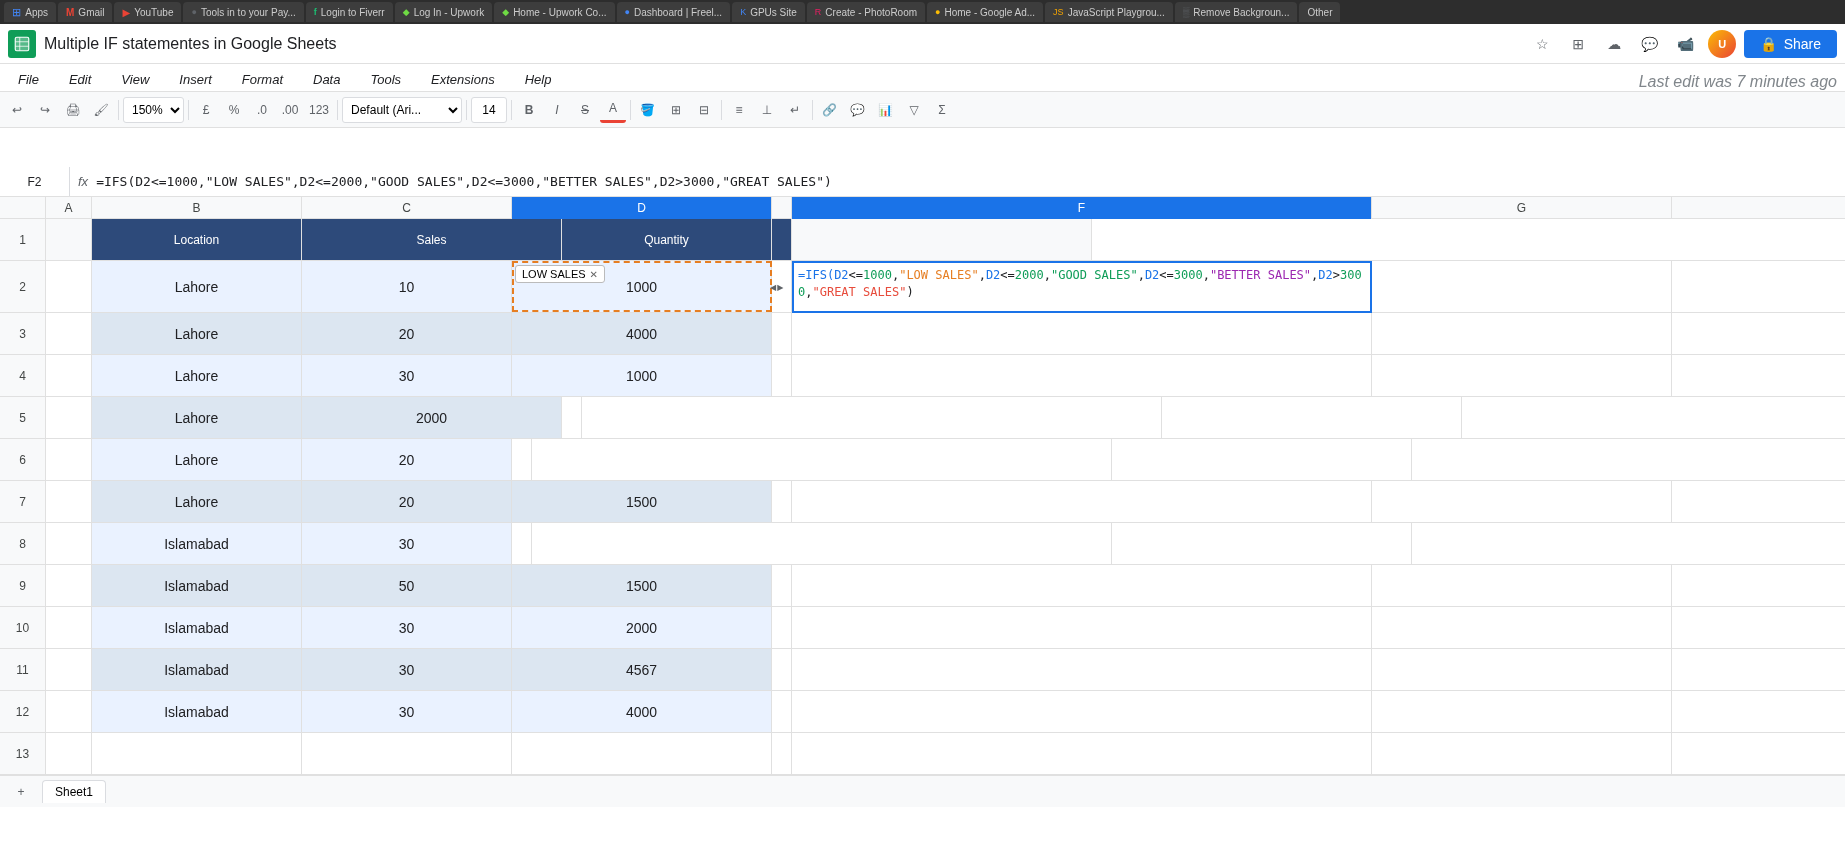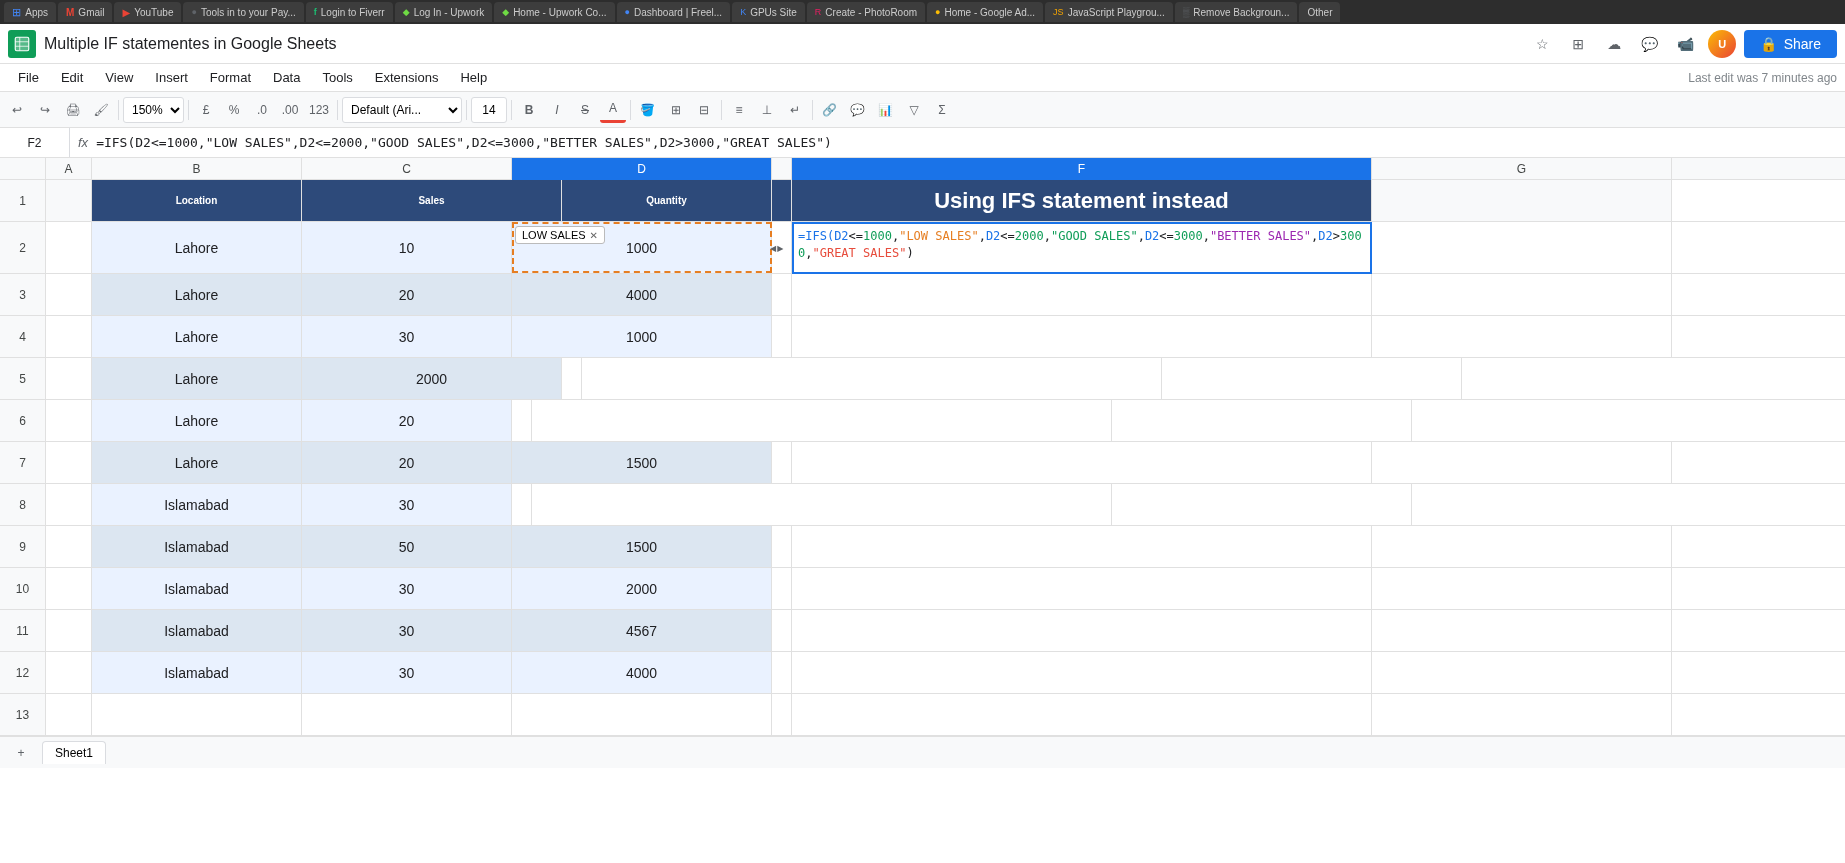--- a/index.html
+++ b/index.html
@@ -77,35 +77,36 @@
       border-radius: 50%;
       background: linear-gradient(135deg, #fbbc04, #ea4335);
       display: flex; align-items: center; justify-content: center;
       font-size: 11px; color: white; font-weight: bold;
     }
 
     
     .menu-bar {
       height: 28px;
       display: flex;
-      align-items: center;
+      align-items: flex-end;
       padding: 0 8px;
-      gap: 2px;
+      gap: 10px;
       border-bottom: 1px solid #e0e0e0;
+      font-style: italic;
     }
     .menu-item {
       padding: 4px 10px;
       font-size: 13px;
       color: #202124;
       cursor: pointer;
       border-radius: 4px;
     }
     .last-edit {
       margin-left: auto;
-      font-size: 12px;
+      font-size: 16px;
       color: #80868b;
     }
 
     
     .toolbar {
       height: 36px;
       display: flex;
       align-items: center;
       padding: 0 4px;
       gap: 2px;
@@ -146,20 +147,21 @@
       font-size: 12px;
     }
 
     
     .formula-bar {
       height: 30px;
       display: flex;
       align-items: center;
       border-bottom: 1px solid #e0e0e0;
       background: #fff;
+      margin-top: 39px;
     }
     .cell-ref {
       width: 70px;
       height: 100%;
       border-right: 1px solid #dadce0;
       display: flex;
       align-items: center;
       justify-content: center;
       font-size: 12px;
       color: #202124;
@@ -243,22 +245,22 @@
     .col-a { width: 46px; }
     .col-b { width: 210px; }
     .col-c { width: 210px; }
     .col-d { width: 260px; }
     .col-g { width: 300px; }
 
     
     .header-cell {
       background: #2d4a7a;
       color: white;
-      font-weight: bold;
-      font-size: 10px;
+      font-weight: normal;
+      font-size: 12px;
     }
 
     
     .row-even .data-cell { background: #dce6f1; }
     .row-odd .data-cell { background: #eaf2ff; }
 
     
     .cell-selected {
       outline: 2px solid #1a73e8;
       outline-offset: -2px;
@@ -498,23 +500,20 @@
     <div class="sheet-cell col-b header-cell">
       <span>Location</span>
     </div>
     <div class="sheet-cell col-d header-cell">
       <span>Sales</span>
     </div>
     <div class="sheet-cell col-c header-cell">
       <span>Quantity</span>
     </div>
     <div class="sheet-cell" style="width:20px; background:#2d4a7a;"></div>
-    <div class="sheet-cell title-cell" style="width:580px;">
-      <span>Using IFS statement instead</span>
-    </div>
     <div class="sheet-cell col-g" style="background:#f8f9fa;"></div>
   </div>
 
   <div class="sheet-row row-odd" style="height:52px; position:relative;">
     <div class="row-num">2</div>
     <div class="sheet-cell col-a" style="background:#fff;"></div>
     <div class="sheet-cell col-b data-cell">
       <span>Lahore</span>
     </div>
     <div class="sheet-cell col-c data-cell">

